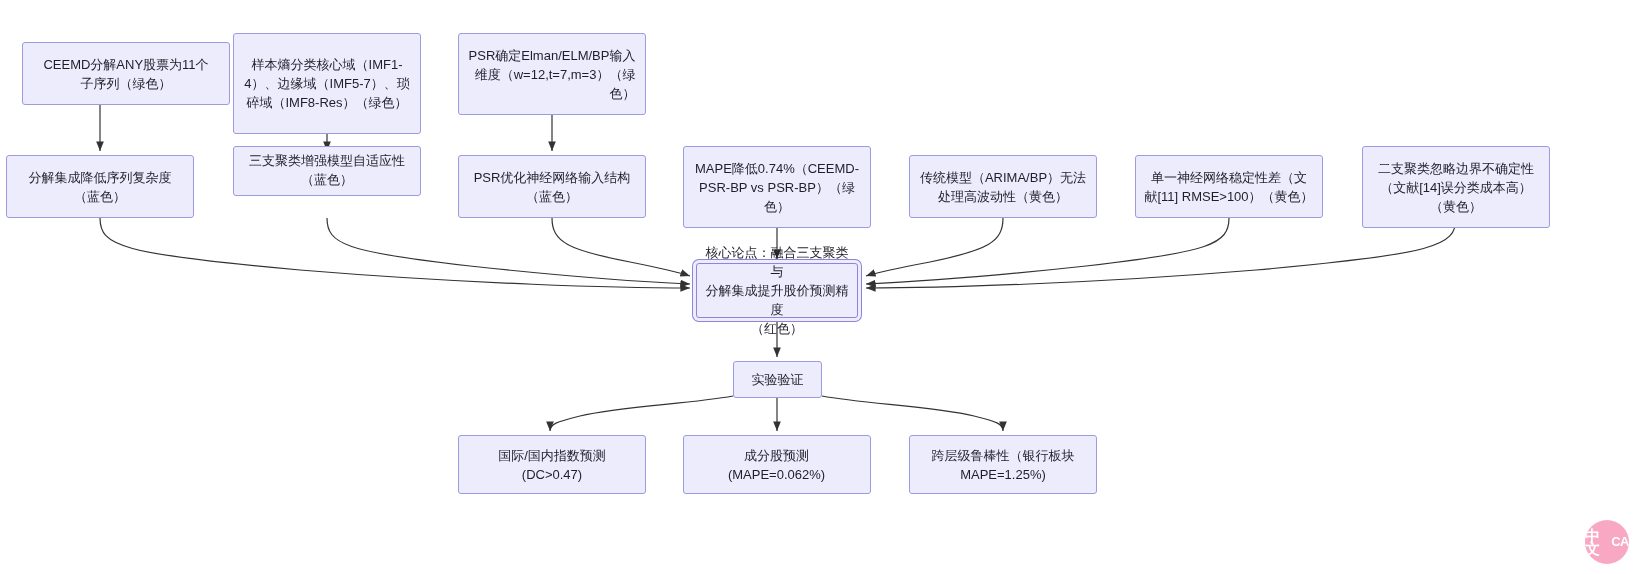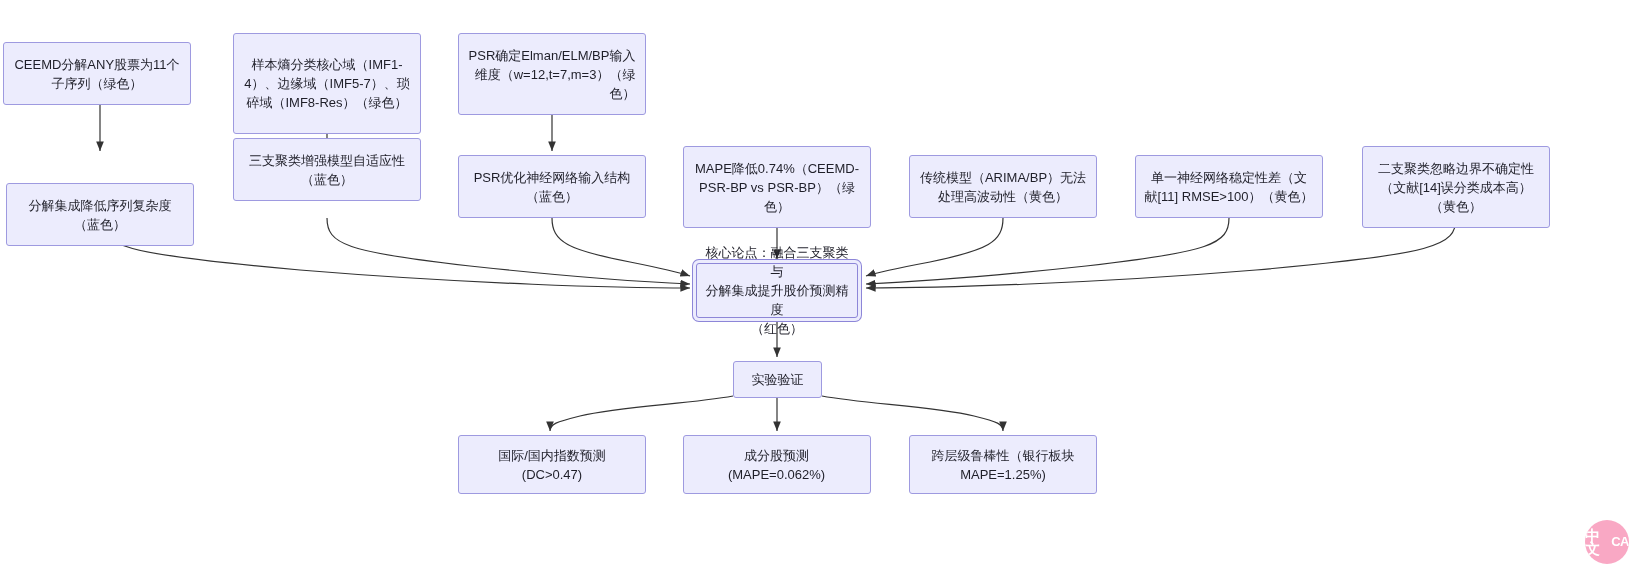--- a/index.html
+++ b/index.html
@@ -101,43 +101,43 @@
       <path d="M1456,218 C1456,246 1436,254 1256,270 C1086,284 936,288 866,288"></path>
 
       <path d="M777,322 L777,357"></path>
 
       <path d="M733,396 C690,404 620,406 580,416 C556,422 550,424 550,431"></path>
       <path d="M777,398 L777,431"></path>
       <path d="M822,396 C864,404 934,406 974,416 C998,422 1003,424 1003,431"></path>
     </g>
   </svg>
 
-  <div class="node" style="left:3px; top:42px; width:188px; height:63px;">
+  <div class="node" style="left:22px; top:42px; width:208px; height:63px;">
     <span class="label">CEEMD分解ANY股票为11个
 子序列（绿色）</span>
   </div>
 
   <div class="node" style="left:233px; top:33px; width:188px; height:101px;">
     <span class="label">样本熵分类核心域（IMF1-
 4）、边缘域（IMF5-7）、琐
 碎域（IMF8-Res）（绿色）</span>
   </div>
 
   <div class="node" style="left:458px; top:33px; width:188px; height:82px;text-align:right;">
     <span class="label">PSR确定Elman/ELM/BP输入
 维度（w=12,t=7,m=3）（绿
 色）</span>
   </div>
 
-  <div class="node" style="left:6px; top:155px; width:188px; height:63px;margin-top:28px;">
+  <div class="node" style="left:6px; top:155px; width:188px; height:63px;">
     <span class="label">分解集成降低序列复杂度
 （蓝色）</span>
   </div>
 
-  <div class="node" style="left:233px; top:138px; width:188px; height:63px;">
+  <div class="node" style="left:233px; top:146px; width:188px; height:50px;font-family:Liberation Mono, monospace;">
     <span class="label">三支聚类增强模型自适应性
 （蓝色）</span>
   </div>
 
   <div class="node" style="left:458px; top:155px; width:188px; height:63px;">
     <span class="label">PSR优化神经网络输入结构
 （蓝色）</span>
   </div>
 
   <div class="node" style="left:683px; top:146px; width:188px; height:82px;">

